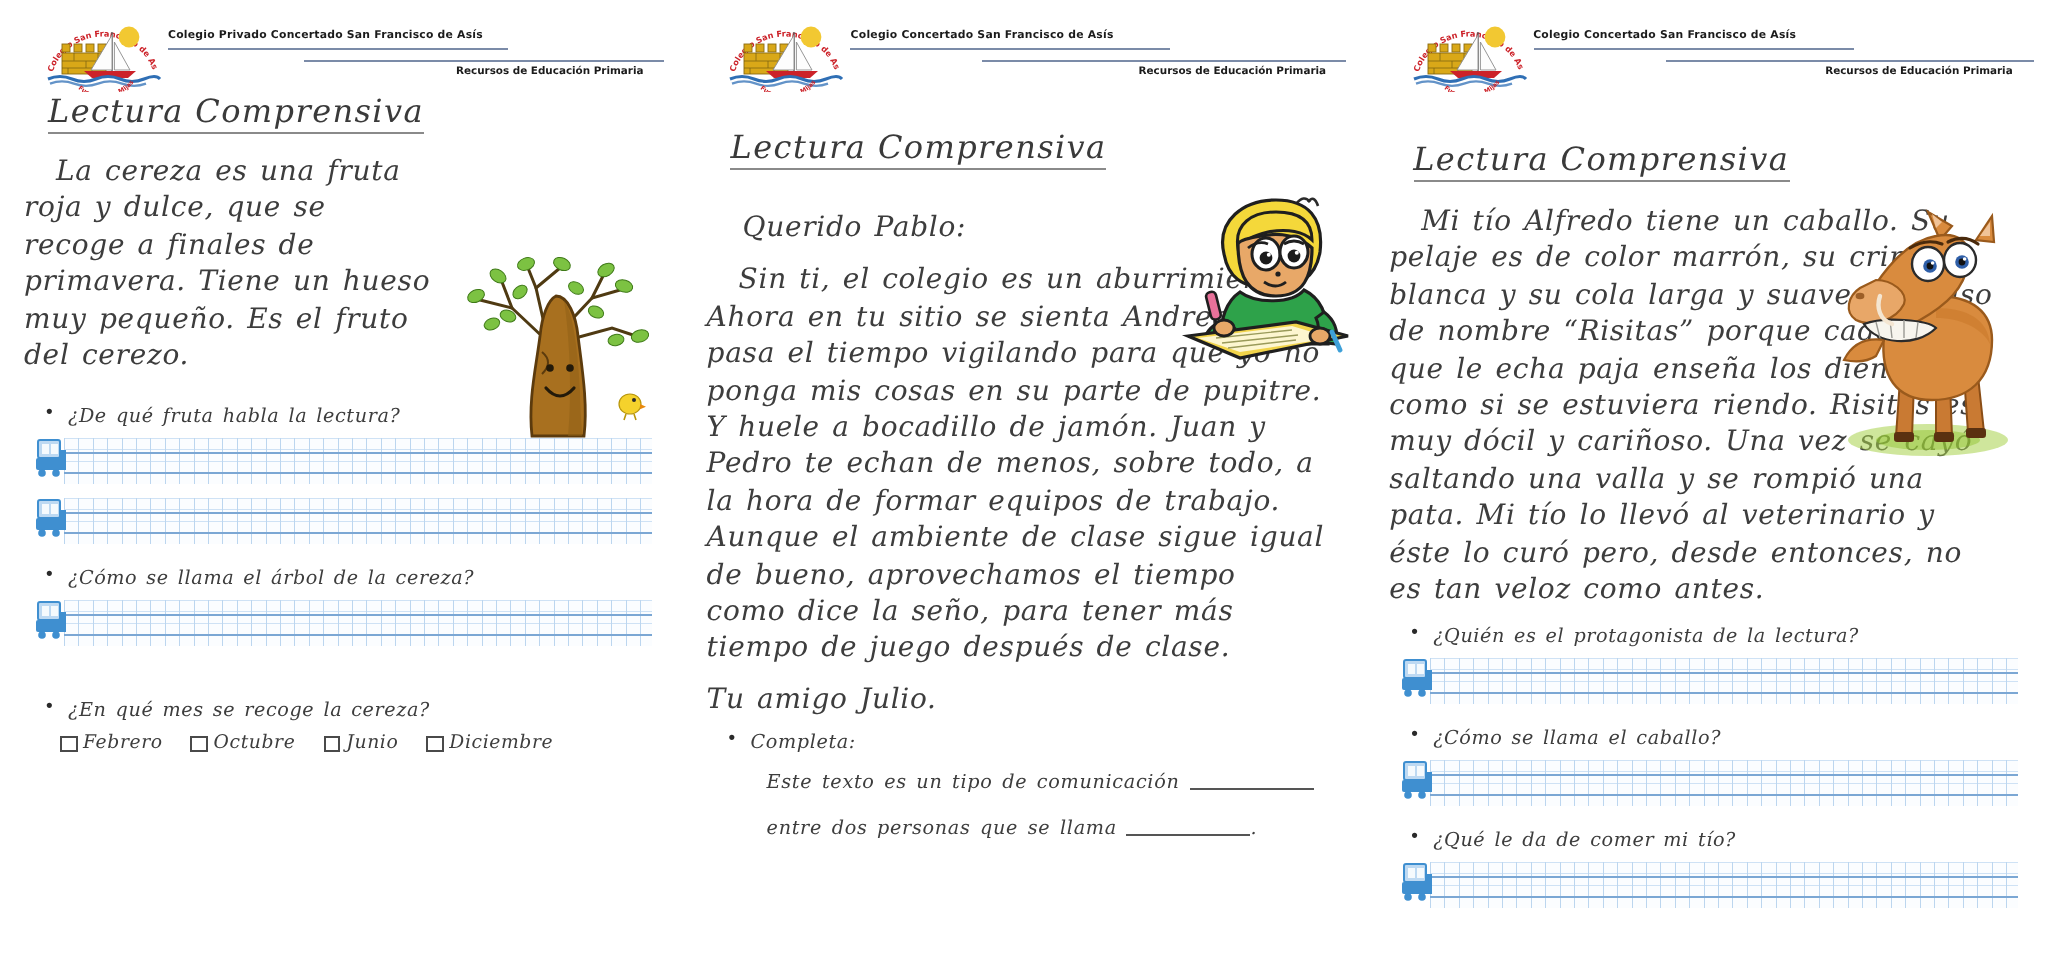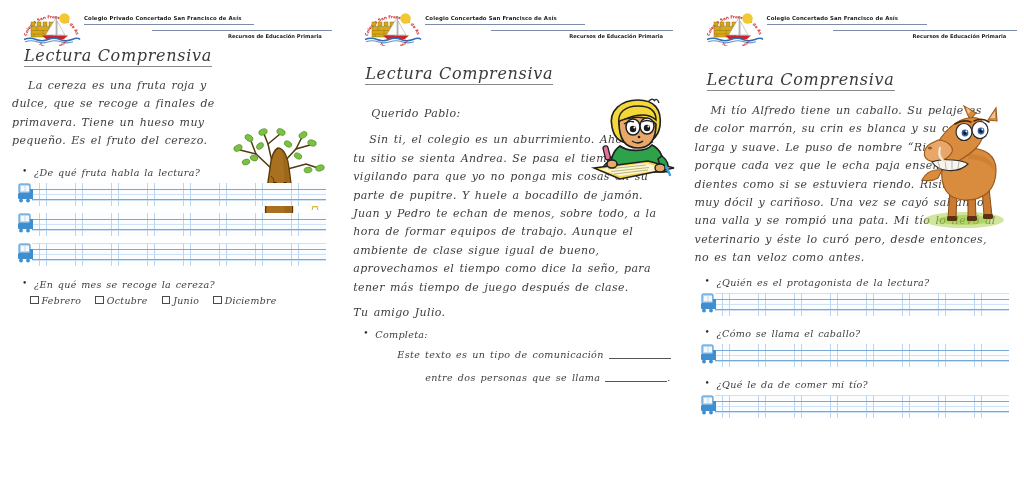--- a/index.html
+++ b/index.html
@@ -26,21 +26,21 @@
 
   
   .body{position:relative;padding:0 12px;}
 
   .title{font-family:"DejaVu Serif",serif;font-style:italic;
          font-size:16px;color:#3a3a3a;letter-spacing:.7px;
          border-bottom:.8px solid #8a8a8a;display:inline-block;
          padding-bottom:1px;margin-left:12px;}
 
   .para{font-family:"DejaVu Serif",serif;font-style:italic;
-        font-size:11px;line-height:18.4px;color:#3d3d3d;
+        font-size:14px;line-height:18.4px;color:#3d3d3d;
         letter-spacing:.35px;word-spacing:1.4px;margin:0;}
   .para.indent{text-indent:16px;}
 
   .q{font-family:"DejaVu Serif",serif;font-style:italic;
      font-size:9.6px;color:#3d3d3d;letter-spacing:.3px;word-spacing:1.2px;
      position:relative;padding-left:22px;}
   .q::before{content:"\2022";position:absolute;left:10px;top:-1px;
      font-size:9px;color:#2a2a2a;}
 
   
@@ -59,21 +59,21 @@
   .cb{display:flex;align-items:center;gap:3px;
       font-family:"DejaVu Serif",serif;font-style:italic;font-size:9.4px;
       color:#3d3d3d;letter-spacing:.3px;}
   .box{width:6.5px;height:6.5px;border:.9px solid #4a4a4a;background:#fff;}
 
   
   .blank{display:inline-block;border-bottom:1px solid #555;
          width:62px;vertical-align:-1px;}
 
   .illus{position:absolute;}
-  .sub{padding-left:30px;text-align:right;}
+  .sub{padding-left:30px;}
 </style>
 </head>
 <body>
 
 <div class="sheet">
 
   <div class="panel">
     <div class="hdr">
       <div class="logo">
         <svg viewBox="0 0 62 38" width="62" height="38">
@@ -179,34 +179,35 @@
           <rect x="3" y="3" width="11" height="9" rx="1" fill="#bdd9f2" stroke="#3f8fd0" stroke-width="1"></rect>
           <rect x="2" y="12" width="14" height="6" rx="1" fill="#3f8fd0"></rect>
           <rect x="5" y="5" width="3.5" height="5" fill="#fff" opacity=".85"></rect>
           <rect x="9.5" y="5" width="3.5" height="5" fill="#fff" opacity=".85"></rect>
           <rect x="14" y="8" width="3" height="10" fill="#3f8fd0"></rect>
           <circle cx="5" cy="19.5" r="1.9" fill="#3f8fd0"></circle>
           <circle cx="12" cy="19.5" r="1.9" fill="#3f8fd0"></circle>
         </svg>
       </div>
 
-      <div class="wline">
-        <div class="wgrid"></div>
-        <svg class="train" viewBox="0 0 20 24">
-          <rect x="3" y="3" width="11" height="9" rx="1" fill="#bdd9f2" stroke="#3f8fd0" stroke-width="1"></rect>
-          <rect x="2" y="12" width="14" height="6" rx="1" fill="#3f8fd0"></rect>
-          <rect x="5" y="5" width="3.5" height="5" fill="#fff" opacity=".85"></rect>
-          <rect x="9.5" y="5" width="3.5" height="5" fill="#fff" opacity=".85"></rect>
-          <rect x="14" y="8" width="3" height="10" fill="#3f8fd0"></rect>
-          <circle cx="5" cy="19.5" r="1.9" fill="#3f8fd0"></circle>
-          <circle cx="12" cy="19.5" r="1.9" fill="#3f8fd0"></circle>
-        </svg>
-      </div>
-
-      <div class="q" style="margin-top:11px">¿En qué mes se recoge la cereza?</div>
+      <div class="q" style="margin-top:10px">¿Cómo se llama el árbol de la cereza?</div>
+      <div class="wline">
+        <div class="wgrid"></div>
+        <svg class="train" viewBox="0 0 20 24">
+          <rect x="3" y="3" width="11" height="9" rx="1" fill="#bdd9f2" stroke="#3f8fd0" stroke-width="1"></rect>
+          <rect x="2" y="12" width="14" height="6" rx="1" fill="#3f8fd0"></rect>
+          <rect x="5" y="5" width="3.5" height="5" fill="#fff" opacity=".85"></rect>
+          <rect x="9.5" y="5" width="3.5" height="5" fill="#fff" opacity=".85"></rect>
+          <rect x="14" y="8" width="3" height="10" fill="#3f8fd0"></rect>
+          <circle cx="5" cy="19.5" r="1.9" fill="#3f8fd0"></circle>
+          <circle cx="12" cy="19.5" r="1.9" fill="#3f8fd0"></circle>
+        </svg>
+      </div>
+
+      <div class="q" style="margin-top:25px">¿En qué mes se recoge la cereza?</div>
 
       <div class="cbrow">
         <label class="cb">
           <span class="box"></span>
           <span>Febrero</span>
         </label>
         <label class="cb">
           <span class="box"></span>
           <span>Octubre</span>
         </label>

